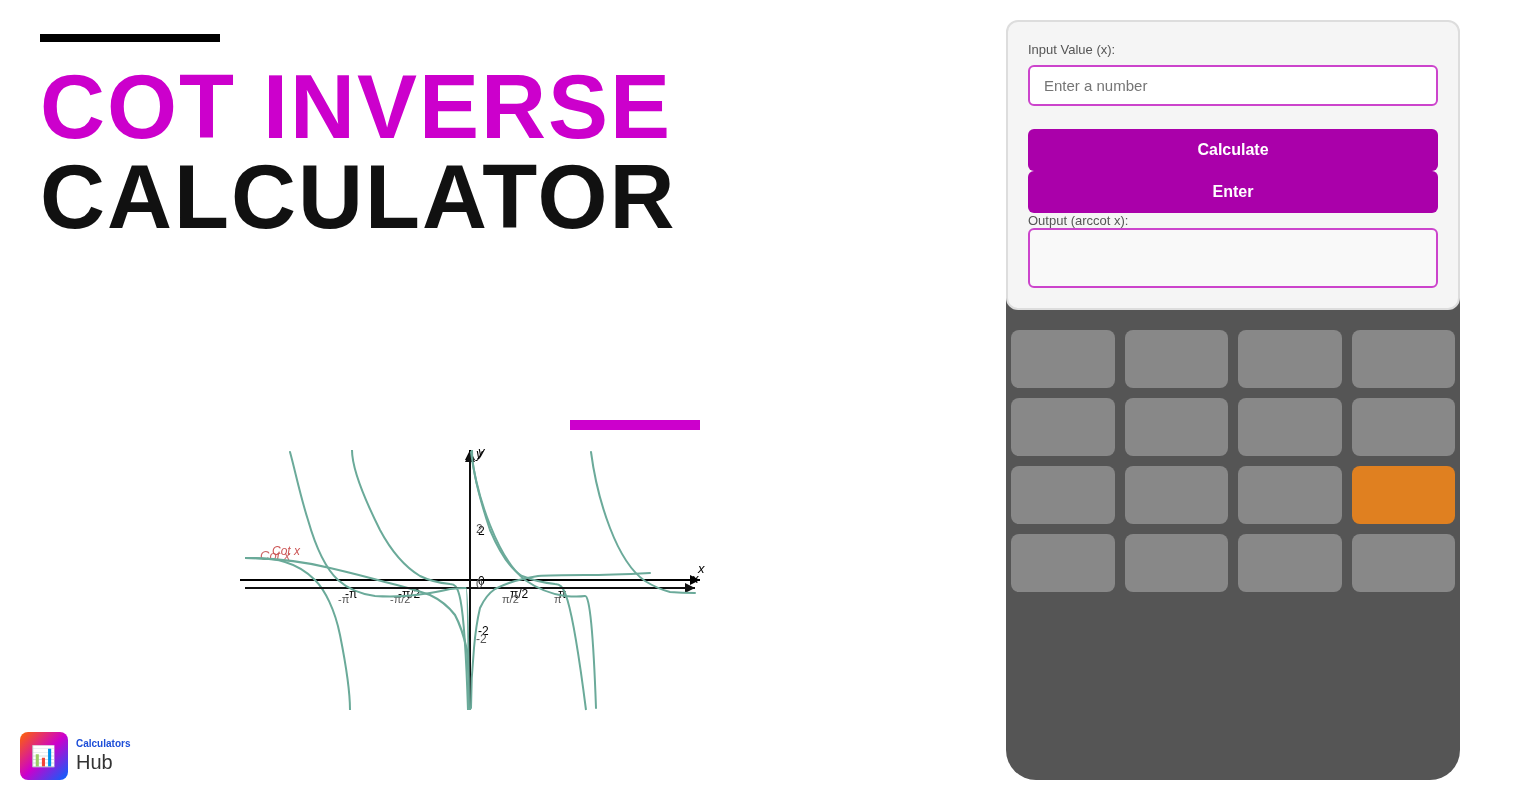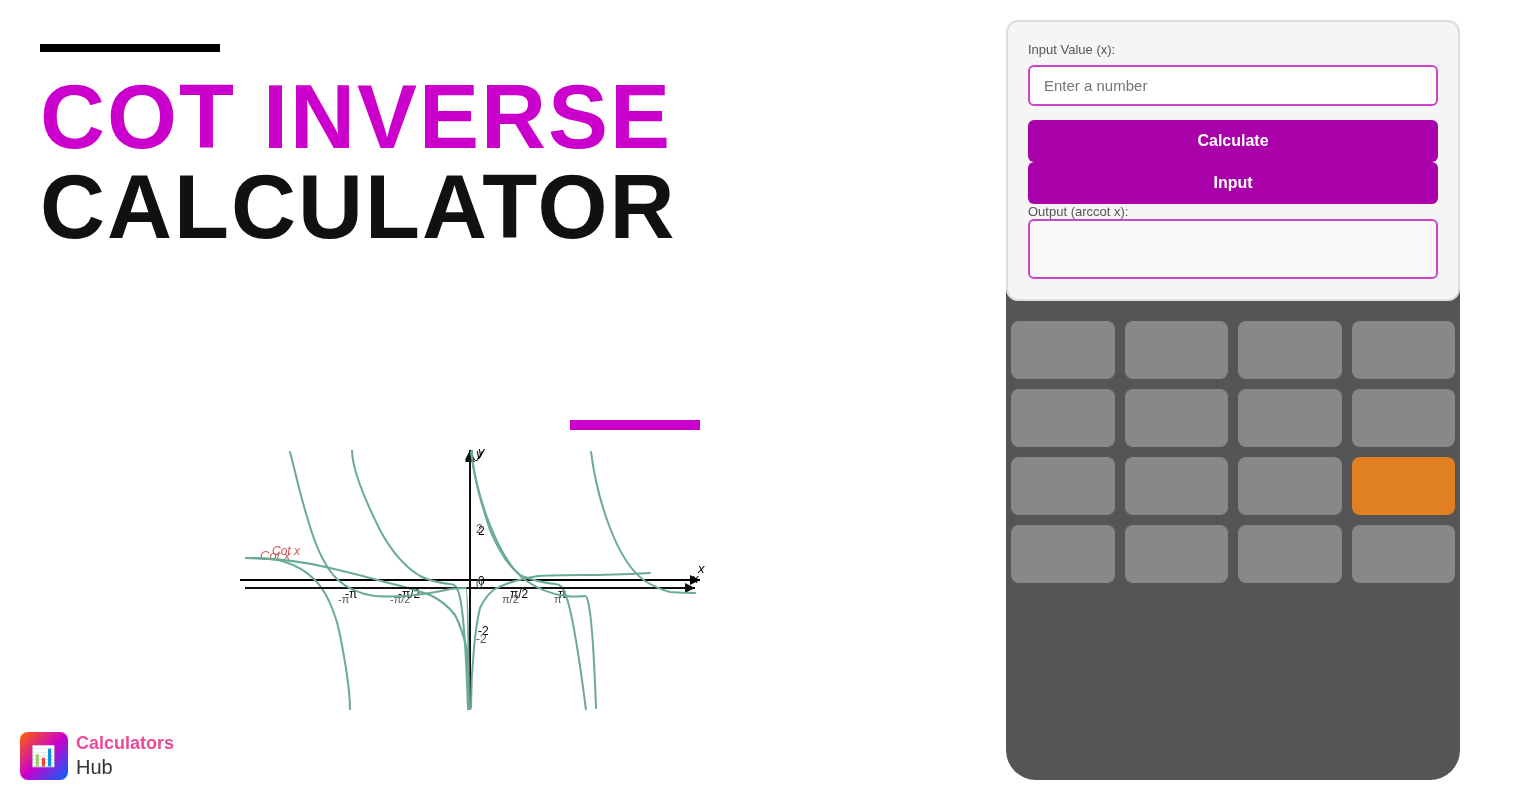--- a/index.html
+++ b/index.html
@@ -9,21 +9,21 @@
       background: #ffffff;
       font-family: Arial, sans-serif;
       overflow: hidden;
       position: relative;
     }
 
     
     .left-section {
       position: absolute;
       left: 40px;
-      top: 44px;
+      top: 34px;
       width: 700px;
     }
 
     .top-bar {
       width: 180px;
       height: 8px;
       background: #000000;
       margin-bottom: 20px;
     }
 
@@ -83,23 +83,23 @@
       font-size: 20px;
     }
 
     .logo-text {
       display: flex;
       flex-direction: column;
       line-height: 1.2;
     }
 
     .logo-text-calculators {
-      font-size: 18px;
+      font-size: 10px;
       font-weight: bold;
-      color: #ec4899;
+      color: #1d4ed8;
     }
 
     .logo-text-hub {
       font-size: 20px;
       font-weight: normal;
       color: #333;
     }
 
     
     .calculator-device {
@@ -132,21 +132,21 @@
 
     .input-field {
       width: 100%;
       padding: 10px 14px;
       border: 2px solid #cc44cc;
       border-radius: 6px;
       font-size: 15px;
       outline: none;
       color: #aaa;
       background: white;
-      margin-bottom: 14px;
+      margin-bottom: 23px;
     }
 
     .calc-button {
       width: 100%;
       padding: 12px;
       border: none;
       border-radius: 6px;
       font-size: 16px;
       font-weight: bold;
       color: white;
@@ -282,21 +282,21 @@
     <span class="logo-text-hub">Hub</span>
   </div>
 </div>
 
 <div class="calculator-device">
 
   <div class="calculator-screen">
     <div class="input-label">Input Value (x):</div>
     <input type="text" class="input-field" placeholder="Enter a number" style="">
     <button class="calc-button">Calculate</button>
-    <button class="calc-button">Input</button>
+    <button class="calc-button">Enter</button>
     <div class="output-label">Output (arccot x):</div>
     <div class="output-field"></div>
   </div>
 
   <div class="keypad">
 
     <button class="key"></button>
     <button class="key"></button>
     <button class="key"></button>
     <button class="key"></button>

